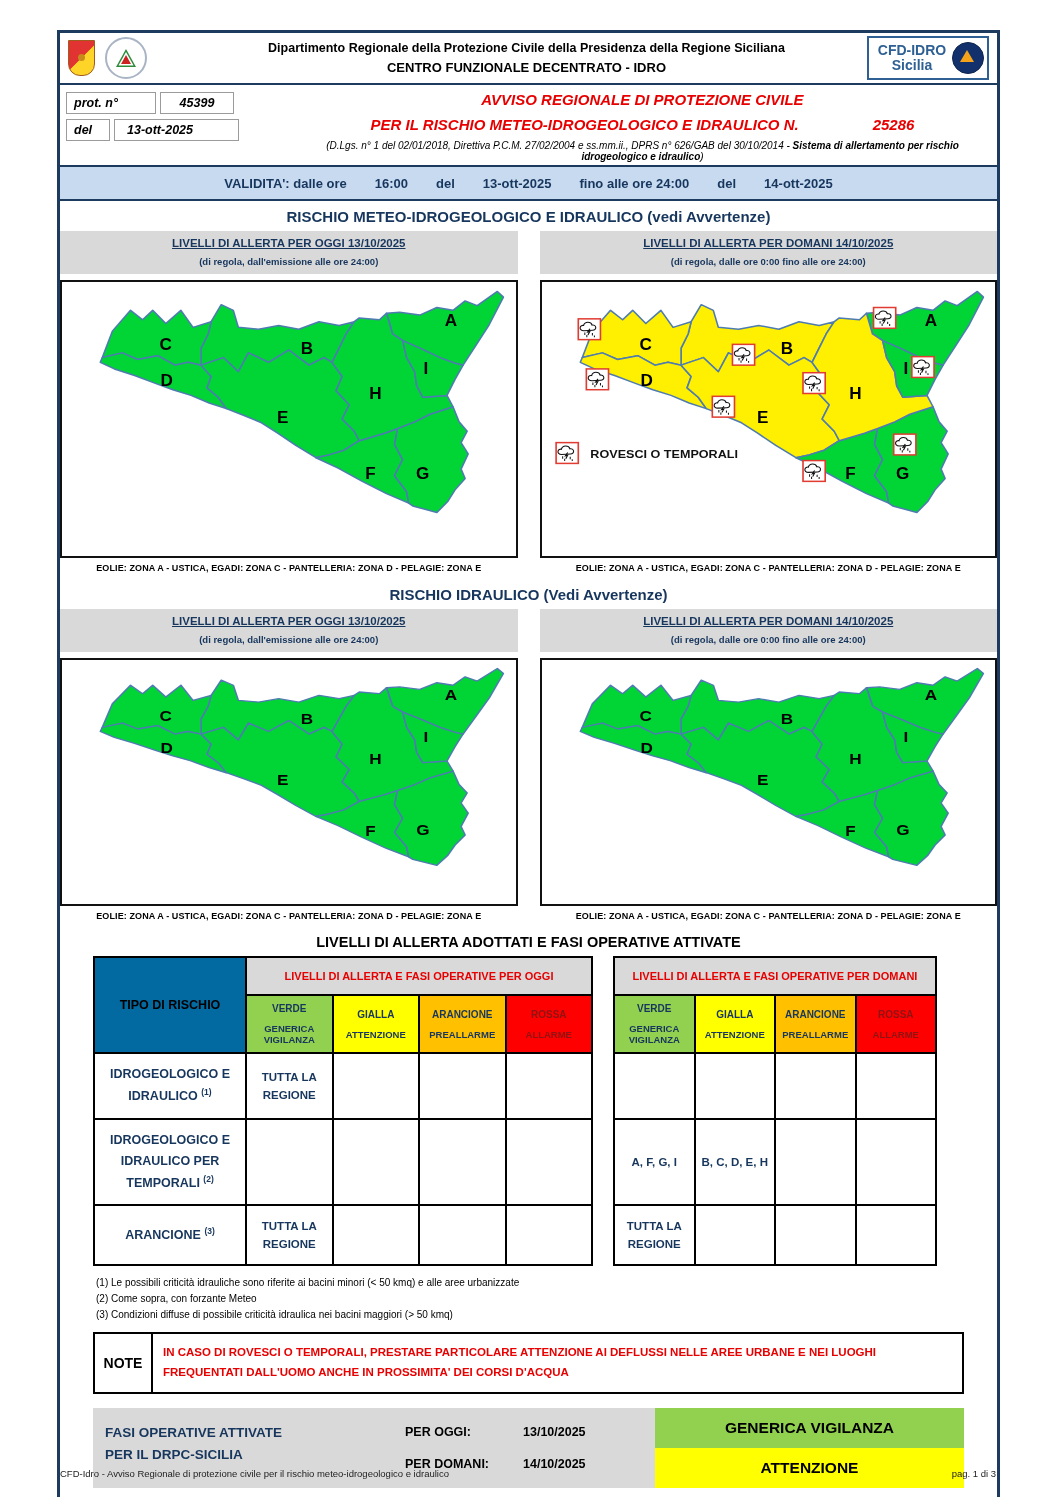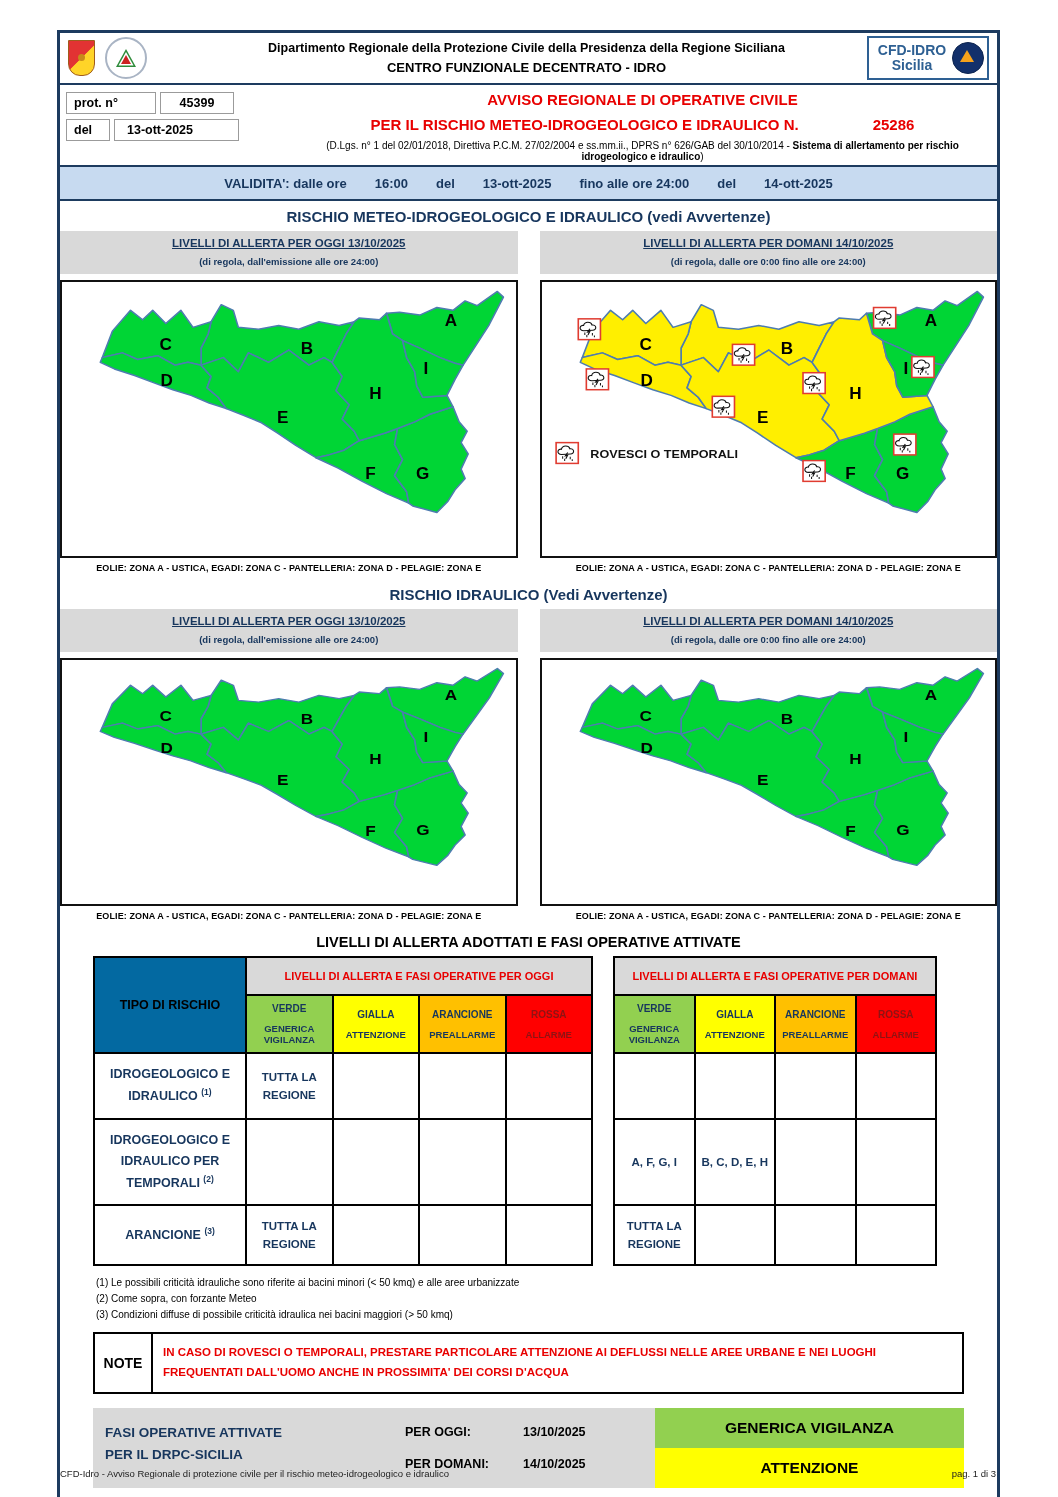--- a/index.html
+++ b/index.html
@@ -17,21 +17,21 @@
   .hdr-center{flex:1;text-align:center;}
   .hdr-line1{font-size:12.5px;font-weight:bold;}
   .hdr-line2{font-size:13px;font-weight:bold;margin-top:5px;}
   .cfd-box{width:112px;height:40px;border:2px solid #2e6093;display:flex;align-items:center;background:#fff;padding:0 3px;}
   .cfd-text{color:#2e6093;font-weight:bold;font-size:14px;line-height:1.1;text-align:center;flex:1;}
   .cfd-emblem{width:30px;height:30px;border-radius:50%;background:#12306b;border:1px solid #0c2450;position:relative;flex:none;}
   .cfd-emblem:after{content:"";position:absolute;left:7px;top:7px;width:0;height:0;
           border-left:7px solid transparent;border-right:7px solid transparent;border-bottom:12px solid #f5a21b;}
 
   
-  .protrow{display:flex;border-bottom:2px solid #1d3b5f;padding:5px 0 3px;}
+  .protrow{display:flex;border-bottom:2px solid #1d3b5f;padding:5px 0 3px;font-style:italic;}
   .protbox{width:232px;padding:2px 0 0 6px;flex:none;}
   .prow{display:flex;gap:4px;margin-bottom:5px;}
   .pcell{border:1.5px solid #9b9b9b;background:#fff;font-weight:bold;font-size:12.5px;padding:3px 7px;}
   .plabel1{width:74px;} .pval1{width:58px;text-align:center;}
   .plabel2{width:28px;} .pval2{width:104px;text-align:left;padding-left:12px;}
   .titles{flex:1;text-align:center;padding-top:1px;padding-right:10px;}
   .rt1{color:#e80000;font-weight:bold;font-size:15px;}
   .rt2{color:#e80000;font-weight:bold;font-size:15px;margin-top:8px;display:flex;justify-content:center;gap:74px;}
   .legal{font-size:10px;margin-top:7px;}
 
@@ -123,21 +123,21 @@
       <div class="prow">
         <div class="pcell plabel1">prot. n°</div>
         <div class="pcell pval1">45399</div>
       </div>
       <div class="prow">
         <div class="pcell plabel2">del</div>
         <div class="pcell pval2">13-ott-2025</div>
       </div>
     </div>
     <div class="titles">
-      <div class="rt1">AVVISO REGIONALE DI OPERATIVE CIVILE</div>
+      <div class="rt1">AVVISO REGIONALE DI PROTEZIONE CIVILE</div>
       <div class="rt2">
         <span>PER IL RISCHIO METEO-IDROGEOLOGICO E IDRAULICO N.</span>
         <span>25286</span>
       </div>
       <div class="legal">
         <span>(D.Lgs. n° 1 del 02/01/2018, Direttiva P.C.M. 27/02/2004 e ss.mm.ii., DPRS n° 626/GAB del 30/10/2014 - </span><b>Sistema di allertamento per rischio idrogeologico e idraulico</b><span>)</span>
       </div>
     </div>
   </div>
 

